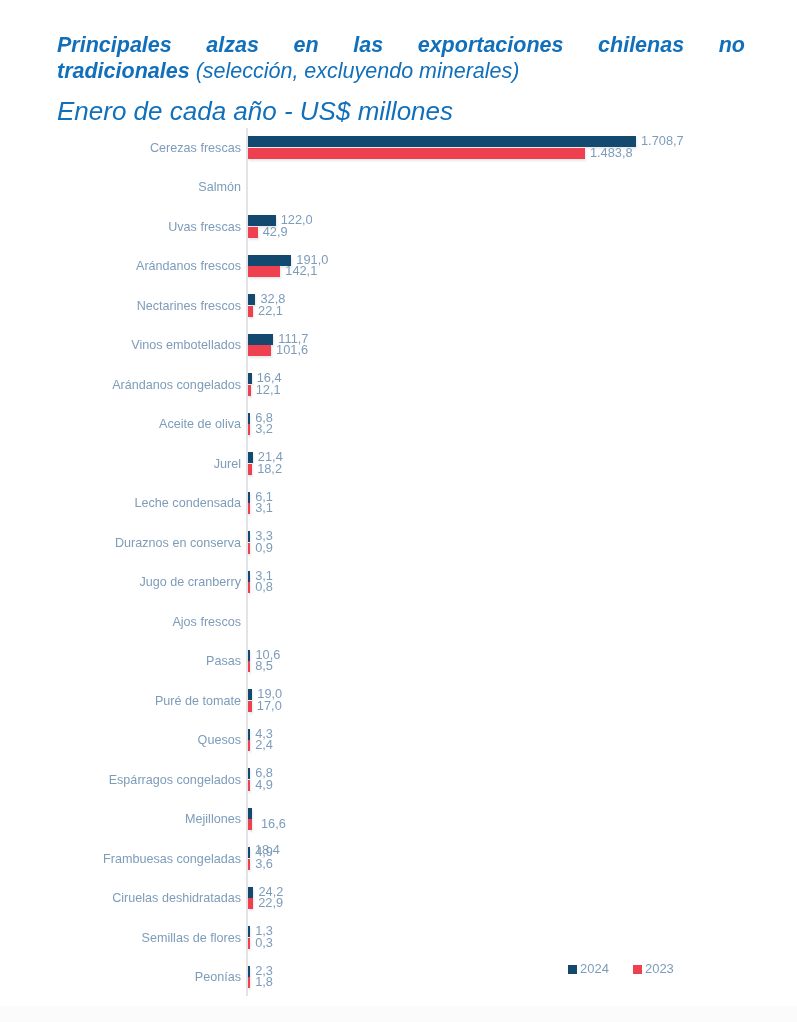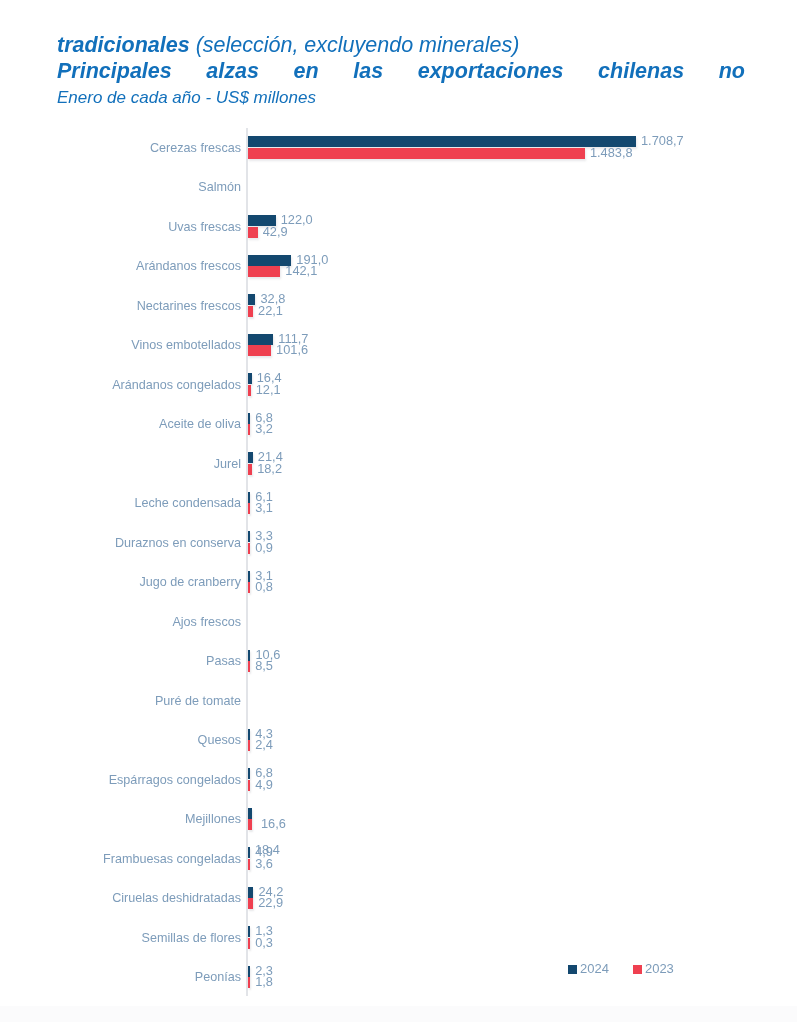--- a/index.html
+++ b/index.html
@@ -58,25 +58,25 @@
     width: 688px;
   }
   .title-strong {
     font-weight: bold;
   }
   .title-normal {
     font-weight: normal;
   }
   #subtitle {
     color: #1270bb;
-    font-size: 17px;
+    font-size: 26px;
     line-height: 26px;
     font-style: italic;
     font-weight: normal;
-    margin-top: 1px;
+    margin-top: 14px;
   }
 
   
   #chart {
     position: absolute;
     left: 0;
     top: 128px;
     width: 797px;
     height: 872px;
   }
@@ -164,25 +164,25 @@
     font-size: 13px;
     line-height: 14px;
   }
 </style>
 </head>
 <body>
 
 <div id="page">
 
   <div id="title-block">
+    <div id="title-line-1" class="title-line title-strong">Principales alzas en las exportaciones chilenas no</div>
     <div id="title-line-2" class="title-line">
       <span class="title-strong">tradicionales</span>
       <span class="title-normal">(selección, excluyendo minerales)</span>
     </div>
-    <div id="title-line-1" class="title-line title-strong">Principales alzas en las exportaciones chilenas no</div>
     <div id="subtitle">Enero de cada año - US$ millones</div>
   </div>
 
   <div id="chart">
     <div id="axis-line"></div>
     <div id="rows">
         <div class="row" style="top: 0px;">
           <div class="cat-label">Cerezas frescas</div>
           <div class="bars">
             <div class="bar bar-2024" style="width: 388px; background: rgb(19, 72, 111);"></div>
@@ -291,20 +291,26 @@
           <div class="cat-label">Pasas</div>
           <div class="bars">
             <div class="bar bar-2024" style="width: 2.40698px; background: rgb(19, 72, 111);"></div>
             <div class="bar bar-2023" style="width: 2.2px; background: rgb(239, 64, 80);"></div>
             <div class="val val-2024" style="left: 7.40698px;">10,6</div>
             <div class="val val-2023" style="left: 7.2px;">8,5</div>
           </div>
         </div>
         <div class="row" style="top: 553px;">
           <div class="cat-label">Puré de tomate</div>
+          <div class="bars">
+            <div class="bar bar-2024" style="width: 4.31439px; background: rgb(19, 72, 111);"></div>
+            <div class="bar bar-2023" style="width: 3.86024px; background: rgb(239, 64, 80);"></div>
+            <div class="val val-2024" style="left: 9.31439px;">19,0</div>
+            <div class="val val-2023" style="left: 8.86024px;">17,0</div>
+          </div>
         </div>
         <div class="row" style="top: 592.5px;">
           <div class="cat-label">Quesos</div>
           <div class="bars">
             <div class="bar bar-2024" style="width: 2.2px; background: rgb(19, 72, 111);"></div>
             <div class="bar bar-2023" style="width: 2.2px; background: rgb(239, 64, 80);"></div>
             <div class="val val-2024" style="left: 7.2px;">4,3</div>
             <div class="val val-2023" style="left: 7.2px;">2,4</div>
           </div>
         </div>

